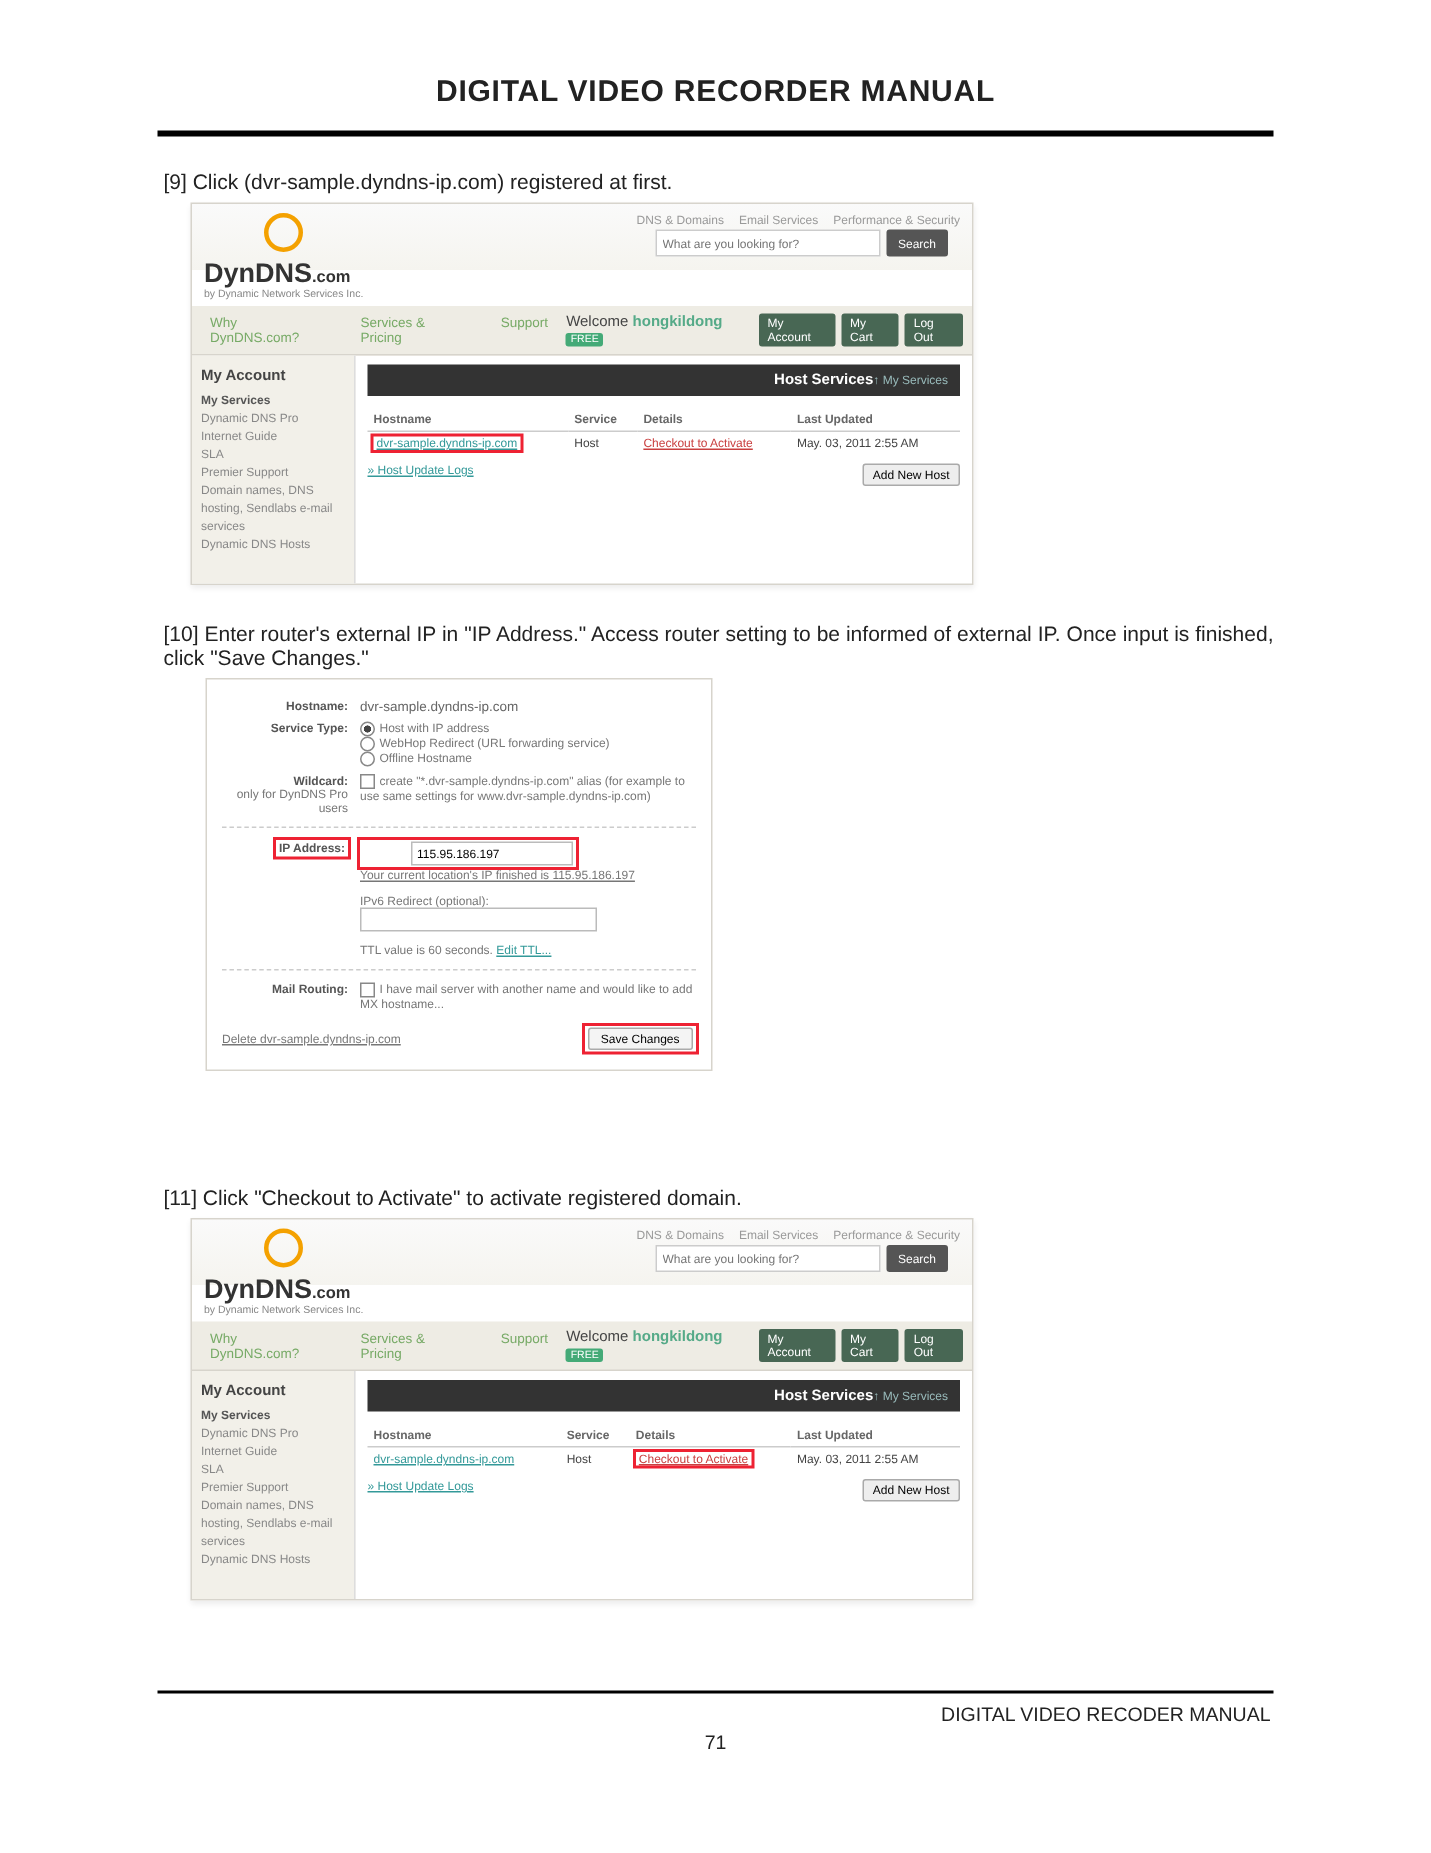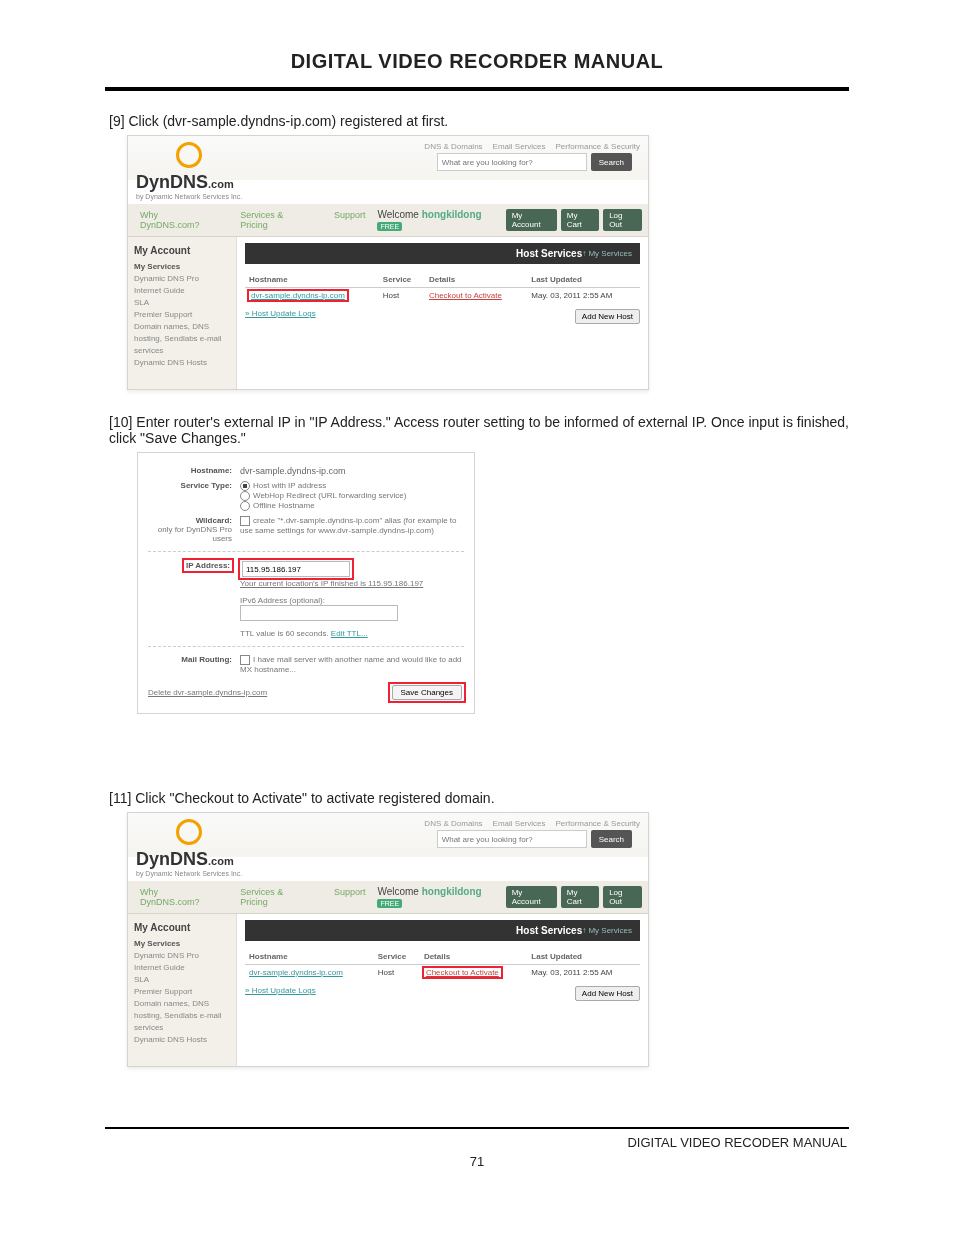--- a/index.html
+++ b/index.html
@@ -86,21 +86,21 @@
     background:#fff;
     font-family: Tahoma, Arial, sans-serif;
     font-size:9px;
     padding:8px 10px 12px;
   }
   .frow { display:flex; margin:5px 0;justify-content:space-between; }
   .fl { width:84px; text-align:right; padding-right:8px; font-weight:700; color:#555; font-size:8px; }
   .fr { flex:1; color:#666; }
   .small { font-size:8px; color:#777; }
   .hl-box { outline:2px solid #e23; padding:1px 2px; display:inline-block; }
-  input.tiny { width:100px; height:14px; font-size:8px; border:1px solid #bbb; padding:0 3px; }
+  input.tiny { width:100px; height:14px; font-size:8px; border:1px solid #bbb; padding:0 3px;margin-left:32px; }
   input.wide { width:150px; height:14px; font-size:8px; border:1px solid #bbb; padding:0 3px; }
   hr.sect { border:none; border-top:1px dashed #ccc; margin:8px 0; }
   .radio-icon { display:inline-block; width:8px; height:8px; border:1px solid #888; border-radius:50%; margin-right:3px; vertical-align:middle; }
   .radio-icon.checked { background: radial-gradient(circle,#444 40%,transparent 44%); }
   .check-icon { display:inline-block; width:8px; height:8px; border:1px solid #888; margin-right:3px; vertical-align:middle; }
   .form-footer { display:flex; justify-content:space-between; align-items:center; margin-top:10px; }
   .savebtn { font-size:8px; padding:2px 8px; border:1px solid #aaa; background:#f4f4f4; border-radius:2px; }
 
   .bottom-rule { height:2px; background:#000; margin-top:60px; }
   .footer-line { display:flex; justify-content:space-between; font-size:13px; font-family:Verdana,Geneva,sans-serif; margin:6px 2px 0; }
@@ -208,21 +208,21 @@
           <span class="small" style="font-weight:400">only for DynDNS Pro users</span>
         </div>
         <div class="fr small"><span class="check-icon"></span><span>create "*.dvr-sample.dyndns-ip.com" alias (for example to use same settings for www.dvr-sample.dyndns-ip.com)</span></div>
       </div>
       <hr class="sect">
       <div class="frow">
         <div class="fl"><span class="hl-box">IP Address:</span></div>
         <div class="fr">
           <span class="hl-box"><input class="tiny" value="115.95.186.197" style=""></span><br>
           <a class="lnk small">Your current location's IP finished is 115.95.186.197</a>
-          <div class="small" style="margin-top:8px">IPv6 Address (optional):</div>
+          <div class="small" style="margin-top:8px">IPv6 Redirect (optional):</div>
           <input class="wide" style="">
           <div class="small" style="margin-top:8px"><span>TTL value is 60 seconds. </span><a class="lnk">Edit TTL...</a></div>
         </div>
       </div>
       <hr class="sect">
       <div class="frow">
         <div class="fl">Mail Routing:</div>
         <div class="fr small"><span class="check-icon"></span><span>I have mail server with another name and would like to add MX hostname...</span></div>
       </div>
       <div class="form-footer">

